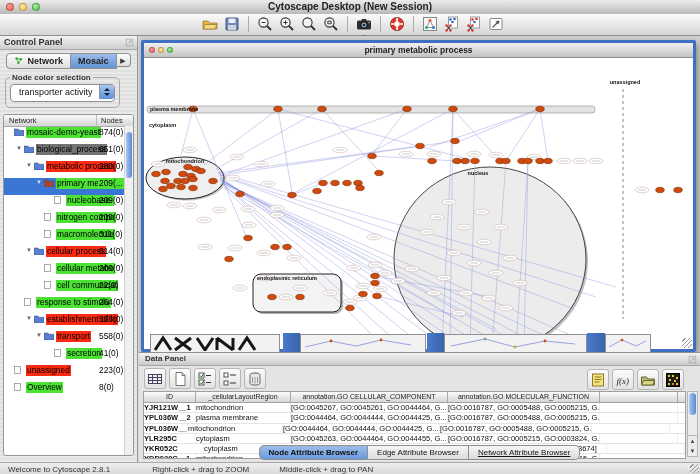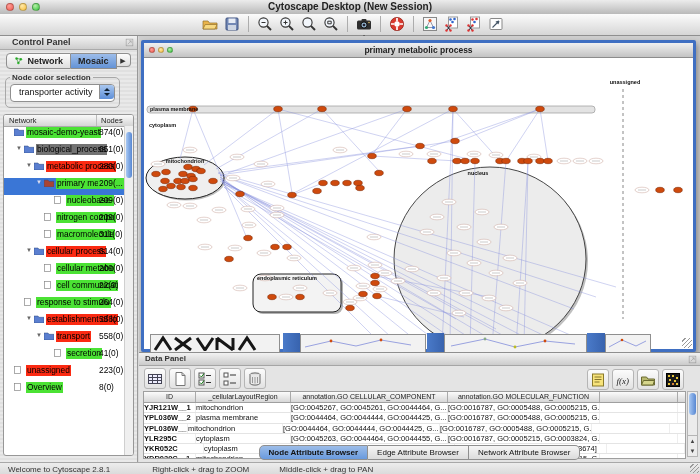--- a/index.html
+++ b/index.html
@@ -29,21 +29,21 @@
   .combo-btn{width:13px;height:15px;background:linear-gradient(#fdfdfd,#cfcfcf);
     border:1px solid #8a8a8a;box-sizing:border-box;border-radius:0 2px 2px 0;
     display:flex;align-items:center;justify-content:center;}
   .combo-btn:after{content:"";border:3px solid transparent;border-top-color:#333;margin-top:3px;}
   
   .control-panel{position:absolute;left:0;top:36px;width:138px;height:426px;
     background:repeating-linear-gradient(0deg,#e9e9e9 0 2px,#e0e0e0 2px 4px);
     border-right:1px solid #9a9a9a;box-sizing:border-box;}
   .cp-header{position:relative;height:13px;background:linear-gradient(#f2f2f2,#cdcdcd);
     border-bottom:1px solid #aaa;font-size:9px;font-weight:bold;color:#333;
-    padding-left:12px;line-height:13px;}
+    padding-left:4px;line-height:13px;}
   .float-ic{position:absolute;right:3px;top:2px;width:9px;height:9px;opacity:.7;}
   .cp-tabs{display:flex;justify-content:center;margin-top:3px;}
   .cp-tab{height:14px;line-height:14px;font-size:9px;font-weight:bold;color:#222;
     padding:0 7px;background:linear-gradient(#fdfdfd,#dedede);
     border:1px solid #8f8f8f;border-left:none;display:flex;align-items:center;gap:3px;}
   .cp-tab:first-child{border-left:1px solid #8f8f8f;border-radius:4px 0 0 4px;}
   .cp-tab.sel{background:linear-gradient(#9dbdea,#6493d6);}
   .cp-tab-arrow{width:14px;height:14px;box-sizing:border-box;border:1px solid #8f8f8f;border-left:none;
     border-radius:0 4px 4px 0;background:linear-gradient(#fdfdfd,#dedede);
     font-size:7px;line-height:14px;text-align:center;color:#333;}
@@ -123,21 +123,21 @@
   .dt-row span:first-child{font-weight:bold;}
   .dp-scroll{position:absolute;right:2px;top:38px;width:11px;height:66px;
     background:#ececec;border:1px solid #b5b5b5;box-sizing:border-box;}
   .dp-scroll .thumb{position:absolute;left:1px;right:1px;top:1px;height:22px;border-radius:4px;}
   .dp-scroll .btns{position:absolute;left:0;right:0;bottom:0;height:20px;border-top:1px solid #b5b5b5;}
   .dp-scroll .btns i{display:block;height:10px;text-align:center;font-size:6px;line-height:10px;color:#444;font-style:normal;}
   .dp-tabs{position:absolute;left:0;right:0;bottom:2px;display:flex;justify-content:center;}
   .dp-tab{font-size:8px;color:#111;padding:2px 9px;background:linear-gradient(#f6f6f6,#dcdcdc);
     border:1px solid #8f8f8f;border-left:none;line-height:9px;}
   .dp-tab:first-child{border-left:1px solid #8f8f8f;border-radius:5px 0 0 5px;}
-  .dp-tab:last-child{border-radius:0 5px 5px 0;}
+  .dp-tab:last-child{border-radius:0 5px 5px 0;text-decoration:underline;}
   .dp-tab.sel{background:linear-gradient(#9dbde8,#699ade);font-weight:bold;}
   
   .statusbar{position:absolute;left:0;top:462px;width:700px;height:12px;
     background:linear-gradient(#ededed,#d9d9d9);border-top:1px solid #a8a8a8;
     font-size:8px;color:#333;display:flex;align-items:center;}
   .statusbar span:nth-child(1){margin-left:8px;}
   .statusbar span:nth-child(2){margin-left:42px;}
   .statusbar span:nth-child(3){margin-left:30px;}
   .sb-grip{position:absolute;right:1px;bottom:1px;width:9px;height:9px;
     background:repeating-linear-gradient(135deg,transparent 0 2px,#9a9a9a 2px 3px);}

